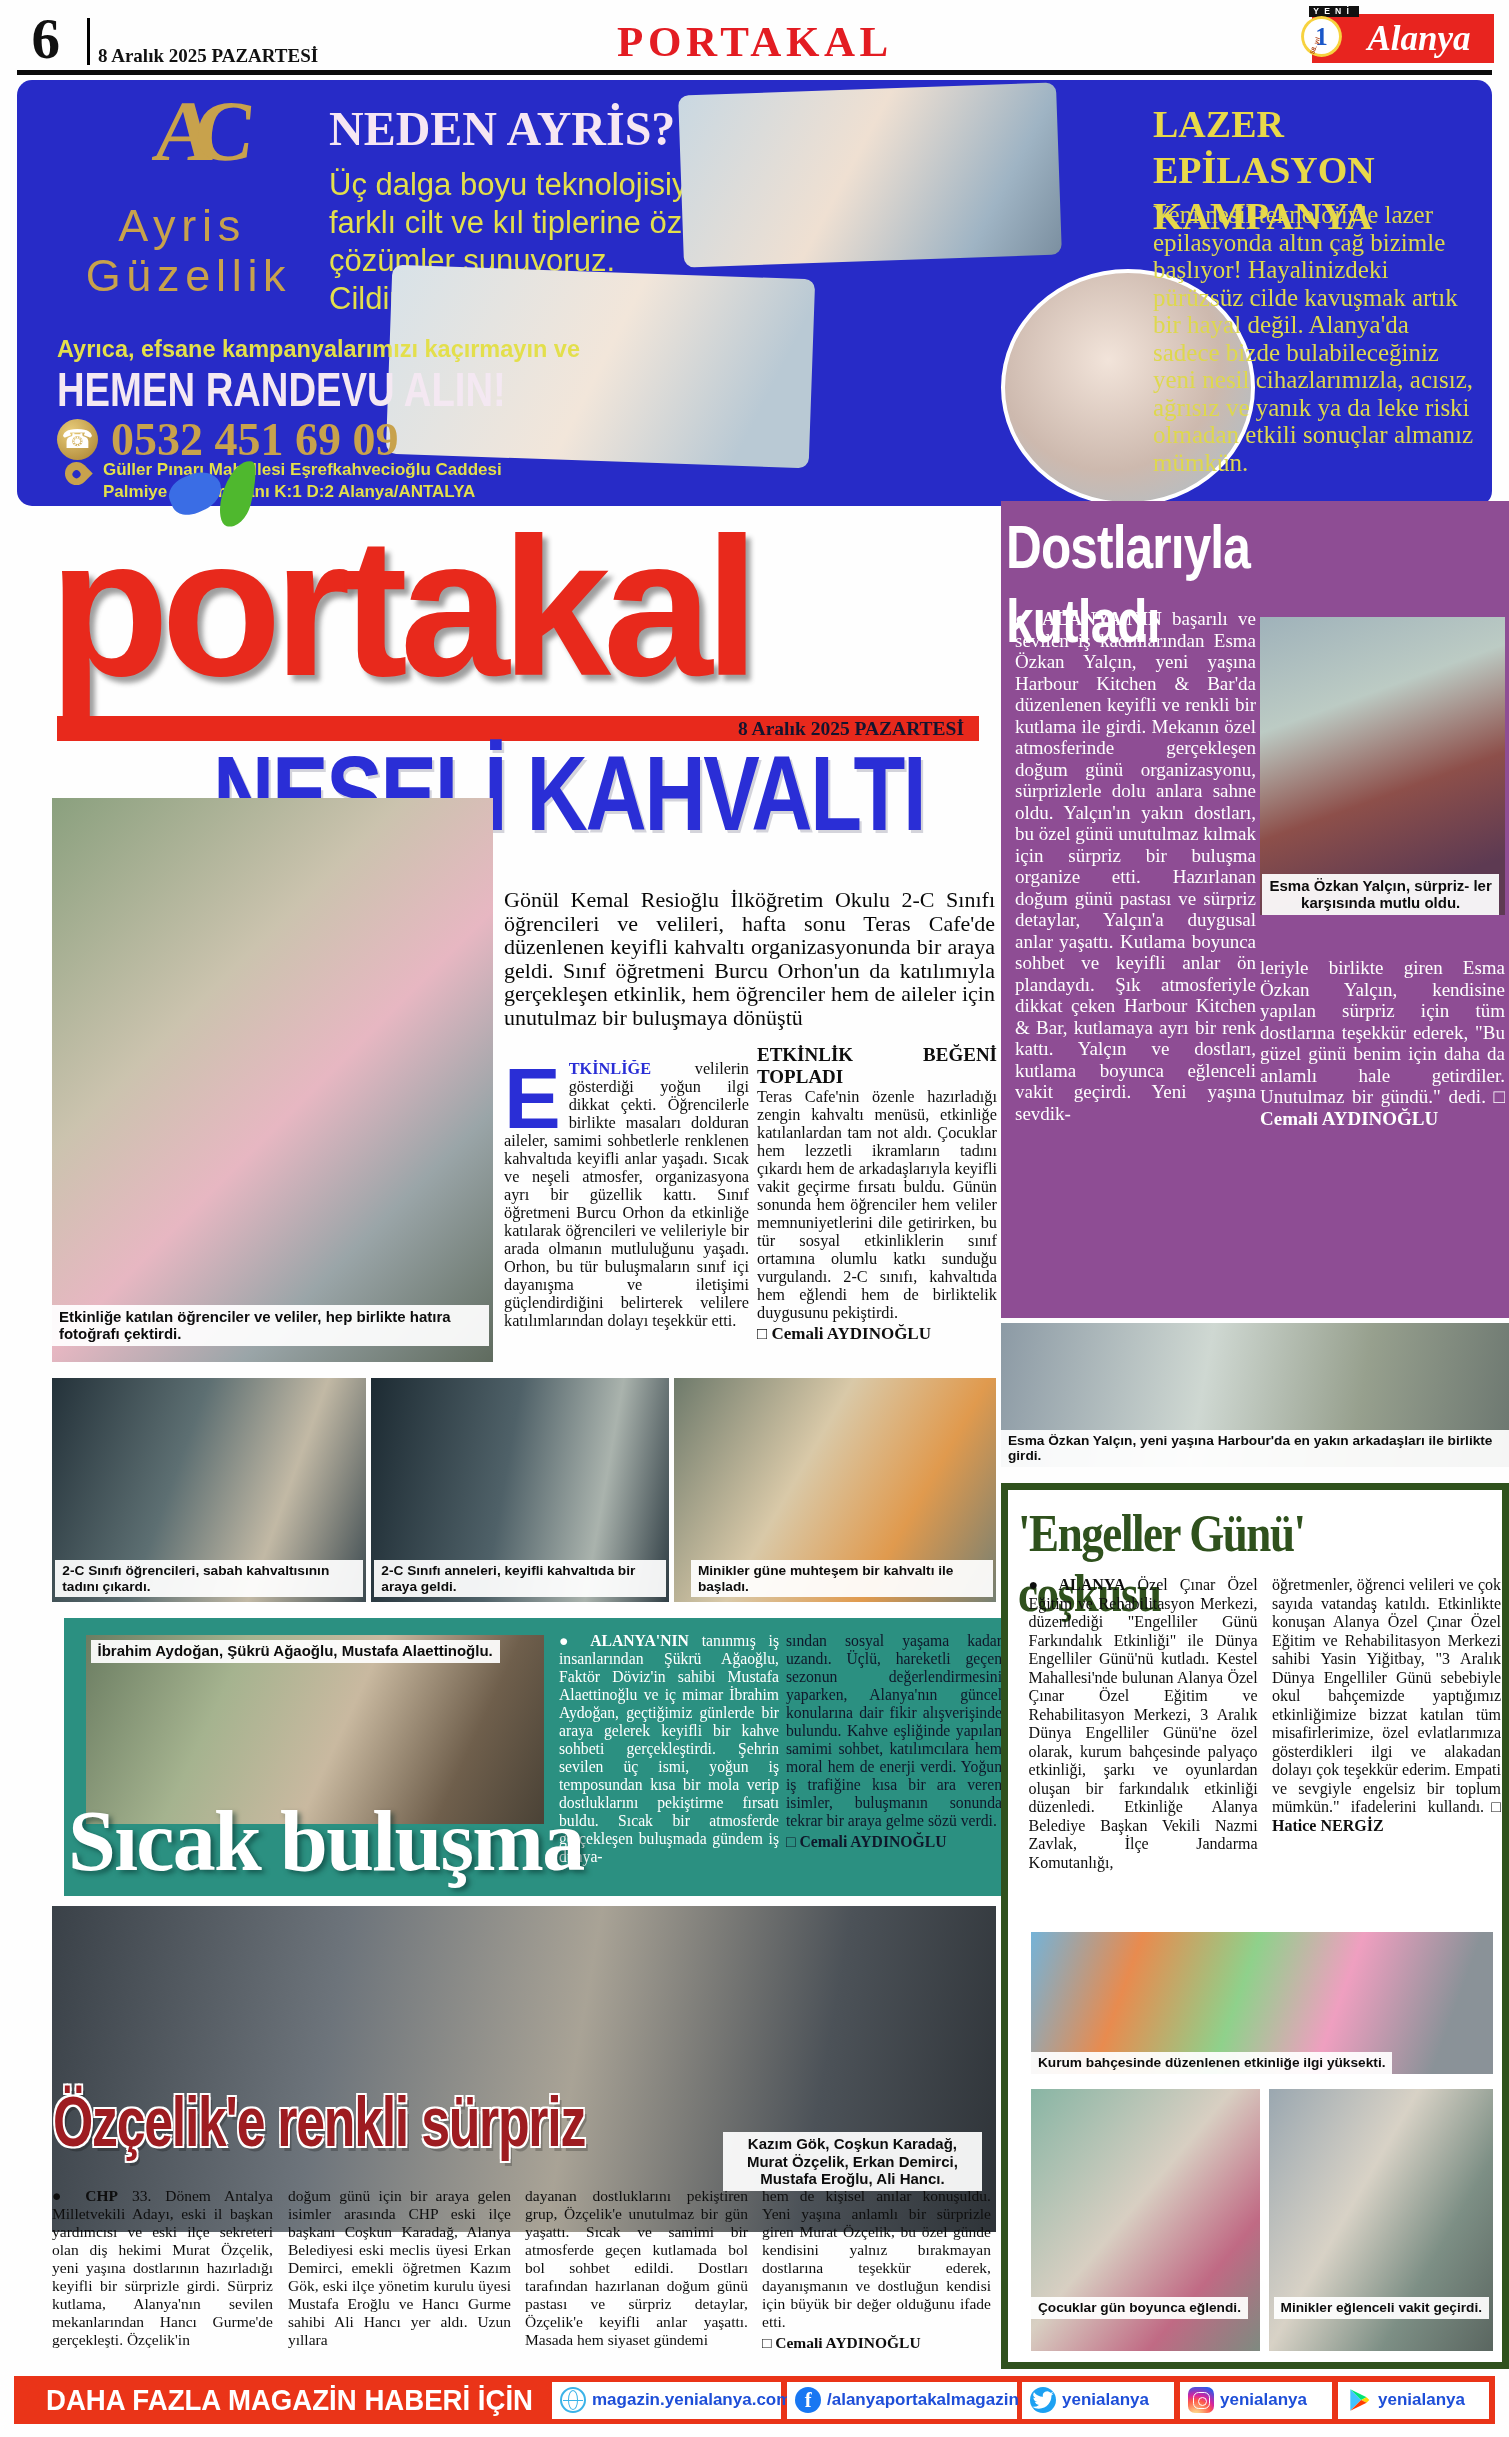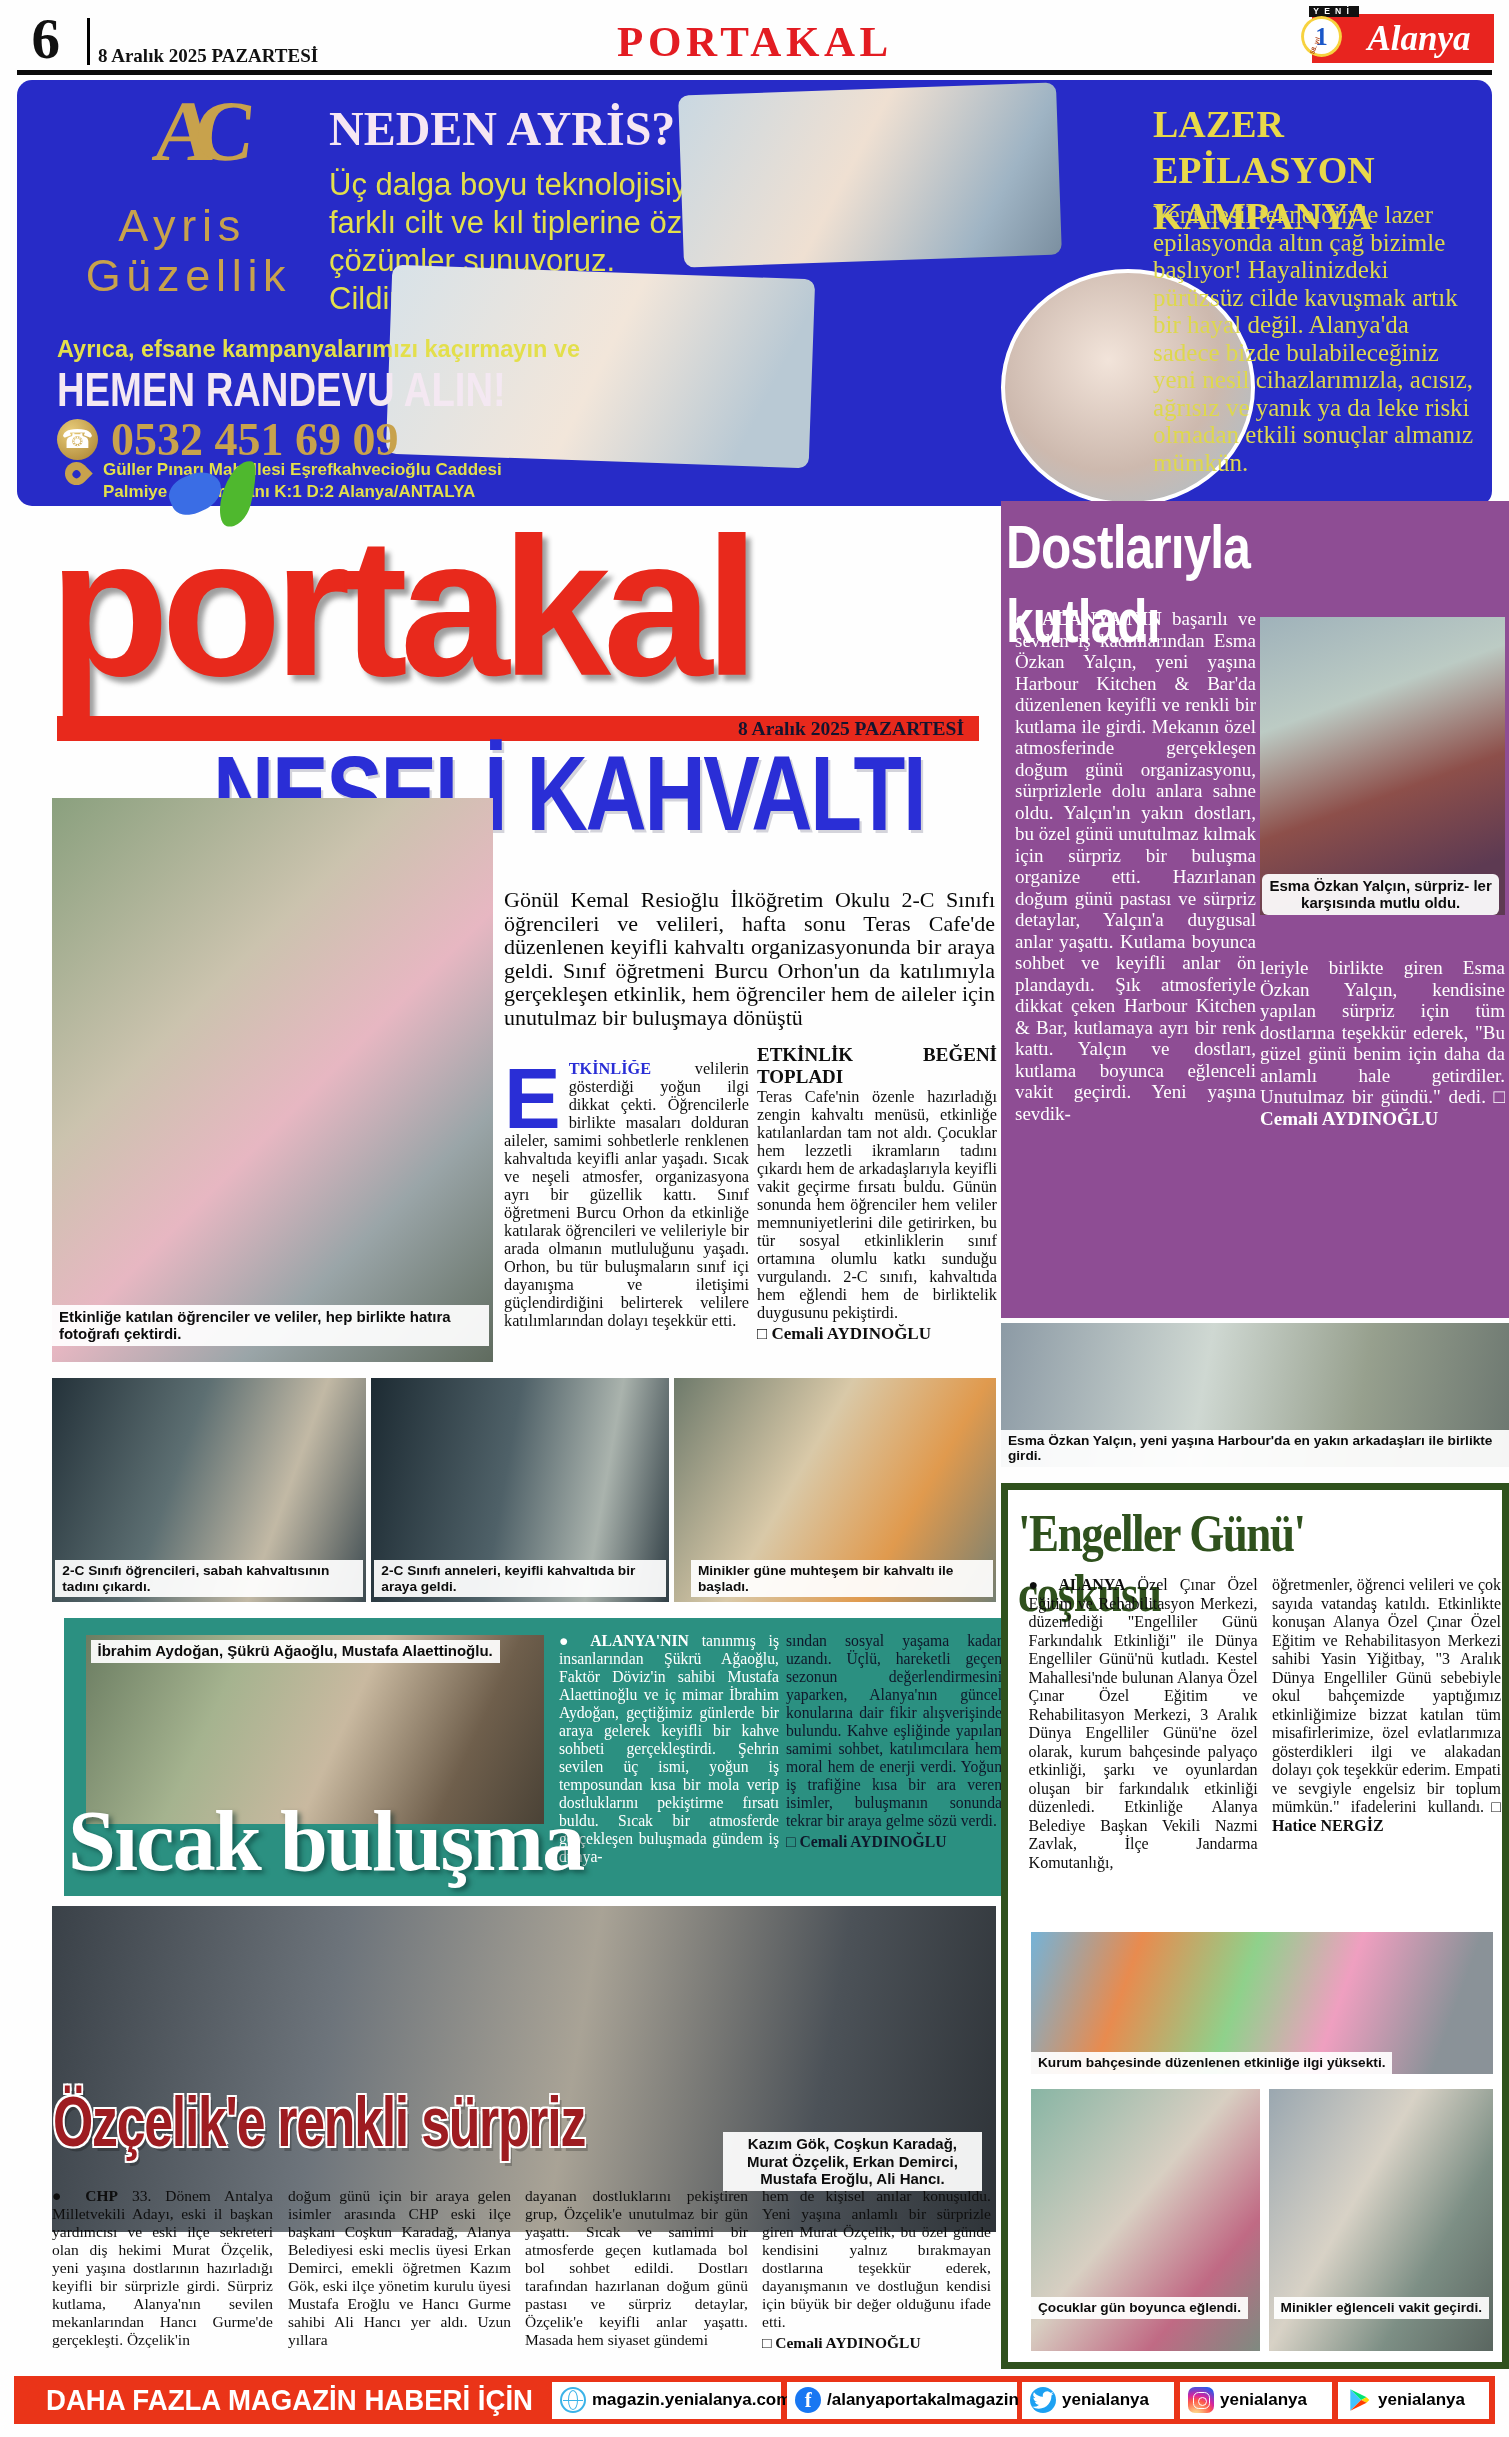--- a/index.html
+++ b/index.html
@@ -82,21 +82,21 @@
   .oztitle{position:absolute;left:53px;top:2082px;width:858px;
            font:bold 70px/80px "Liberation Sans",sans-serif;color:#9e1c21;letter-spacing:-1.7px;
            transform:scaleX(.74);transform-origin:left;
            text-shadow:-2.3px -2.3px 0 #fff,2.3px -2.3px 0 #fff,-2.3px 2.3px 0 #fff,2.3px 2.3px 0 #fff,4.6px 4.6px 0 rgba(0,0,0,.22);}
   
   #footer{position:absolute;left:14.3px;top:2376px;width:1481px;height:48px;background:#ea3418;}
   .flabel{position:absolute;left:32px;top:0;font:bold 30px/48px "Liberation Sans",sans-serif;color:#fff;
           transform:scaleX(.92);transform-origin:left;}
   .fbox{position:absolute;top:5.7px;height:37px;background:#fff;display:flex;align-items:center;gap:5.7px;
         padding:0 8px;box-sizing:border-box;}
-  .fbox span{font:bold 17px "Liberation Sans",sans-serif;color:#000000;white-space:nowrap;}
+  .fbox span{font:bold 17px "Liberation Sans",sans-serif;color:#1d4ed8;white-space:nowrap;}
   .ic{width:26px;height:26px;border-radius:50%;flex:0 0 auto;position:relative;}
   .ic-globe{border:2.3px solid #3bb3e8;box-sizing:border-box;}
   .ic-globe::before{content:"";position:absolute;left:50%;top:1.1px;bottom:1.1px;width:46%;margin-left:-23%;
                     border:1.7px solid #3bb3e8;border-radius:50%;box-sizing:border-box;}
   .ic-globe::after{content:"";position:absolute;left:1.1px;right:1.1px;top:50%;height:0;border-top:1.7px solid #3bb3e8;}
   .ic-fb{background:#1877f2;color:#fff;text-align:center;}
   .ic-fb::before{content:"f";font:bold 20.6px/26px "Liberation Serif",serif;}
   .ic-tw{background:#1da1f2;}
   .ic-ig{border-radius:6.9px;background:radial-gradient(circle at 30% 110%,#fdf497 0%,#fd5949 45%,#d6249f 60%,#285aeb 90%);}
   .ic-ig::before{content:"";position:absolute;inset:4.6px;border:1.7px solid #fff;border-radius:5.7px;}
@@ -226,21 +226,21 @@
 
   <div id="purple"></div>
   <div class="purpletitle">Dostlarıyla kutladı</div>
 
   <div class="bodytxt" style="left:1015px;top:608px;width:241px;height:703px;font-size:19px;line-height:21.5px;color:#fff;">
     <span>●</span> <span class="lead">ALANYA'NIN</span><span> başarılı ve sevilen iş kadınlarından Esma Özkan Yalçın, yeni yaşına Harbour Kitchen &amp; Bar'da düzenlenen keyifli ve renkli bir kutlama ile girdi. Mekanın özel atmosferinde gerçekleşen doğum günü organizasyonu, sürprizlerle dolu anlara sahne oldu. Yalçın'ın yakın dostları, bu özel günü unutulmaz kılmak için sürpriz bir buluşma organize etti. Hazırlanan doğum günü pastası ve sürpriz detaylar, Yalçın'a duygusal anlar yaşattı. Kutlama boyunca sohbet ve keyifli anlar ön plandaydı. Şık atmosferiyle dikkat çeken Harbour Kitchen &amp; Bar, kutlamaya ayrı bir renk kattı. Yalçın ve dostları, kutlama boyunca eğlenceli vakit geçirdi. Yeni yaşına sevdik-</span>
   </div>
 
   <div class="photo" style="left:1260px;top:617px;width:245px;height:298px;
        background:linear-gradient(160deg,#9fb2ba,#bccbc4 30%,#8d4f4a 58%,#5d3a52 85%);">
-    <div class="cap" style="left:2px;right:5.7px;bottom:0;text-align:center;border-radius:6px;">Esma Özkan Yalçın, sürpriz- ler karşısında mutlu oldu.</div>
+    <div class="cap" style="left:2px;right:5.7px;bottom:0;text-align:center;">Esma Özkan Yalçın, sürpriz- ler karşısında mutlu oldu.</div>
   </div>
 
   <div class="bodytxt" style="left:1260px;top:957px;width:245px;height:354px;font-size:19px;line-height:21.5px;color:#fff;">
     <span>leriyle birlikte giren Esma Özkan Yalçın, kendisine yapılan sürpriz için tüm dostlarına teşekkür ederek, "Bu güzel günü benim için daha da anlamlı hale getirdiler. Unutulmaz bir gündü." dedi.</span>
     <b>□ Cemali AYDINOĞLU</b>
   </div>
 
   <div class="photo" style="left:1001px;top:1323px;width:508px;height:144px;
        background:linear-gradient(100deg,#8c9aa5,#cfd8d2 40%,#97a08e 70%,#6c7770);">
     <div class="cap smallcap" style="left:0;right:0;bottom:0;">Esma Özkan Yalçın, yeni yaşına Harbour'da en yakın arkadaşları ile birlikte girdi.</div>

